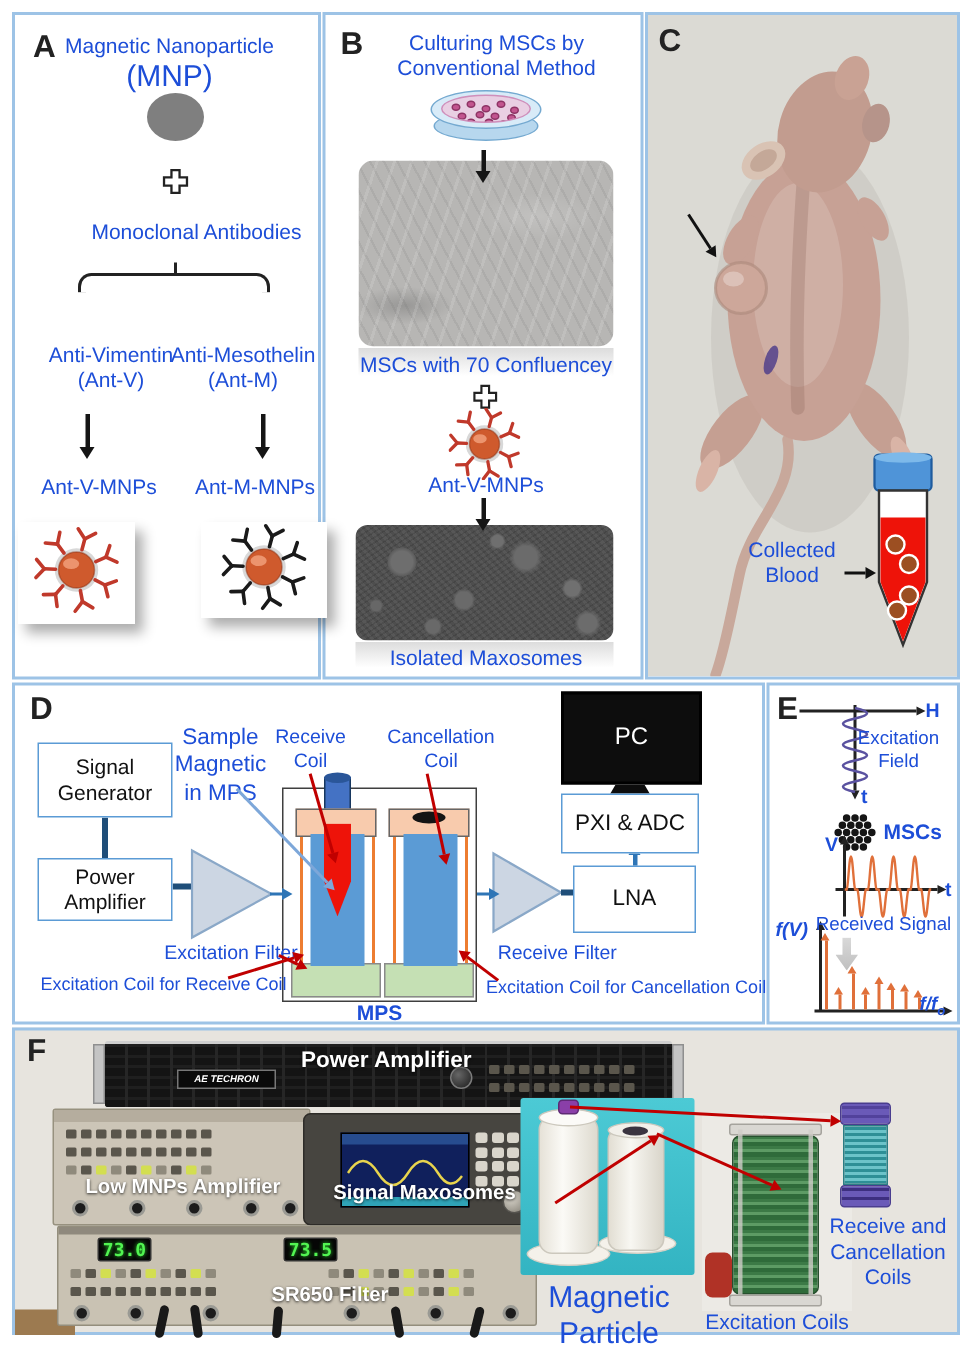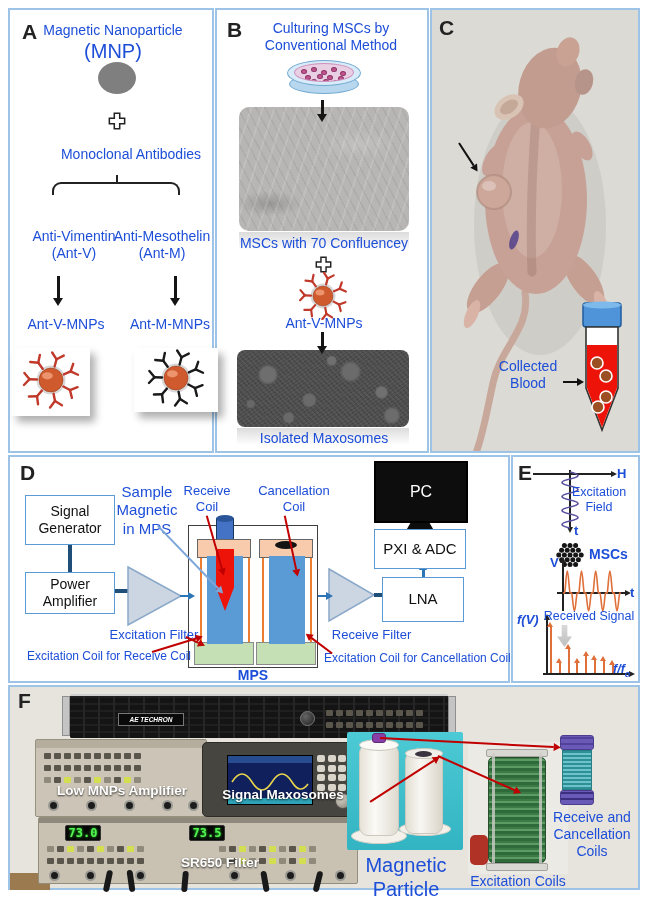--- a/index.html
+++ b/index.html
@@ -465,20 +465,21 @@
         <i></i>
         <i></i>
         <i></i>
         <i></i>
         <i></i>
         <i></i>
         <i></i>
         <i></i>
       </div>
   </div>
+  <div class="wlabel nw" style="left:130px;top:11px;width:235px;font-size:15px">Power Amplifier</div>
 
   <div class="photo" style="left:25px;top:52px;width:172px;height:78px;background:#ccc5b7;border:1px solid #97917f;border-radius:2px">
     <div class="abs" style="left:0;top:0;width:100%;height:8px;background:#b5ad9e"></div>
     <div class="btns" style="left:8px;top:13px">
         <i></i>
         <i></i>
         <i></i>
         <i></i>
         <i></i>
         <i></i>

